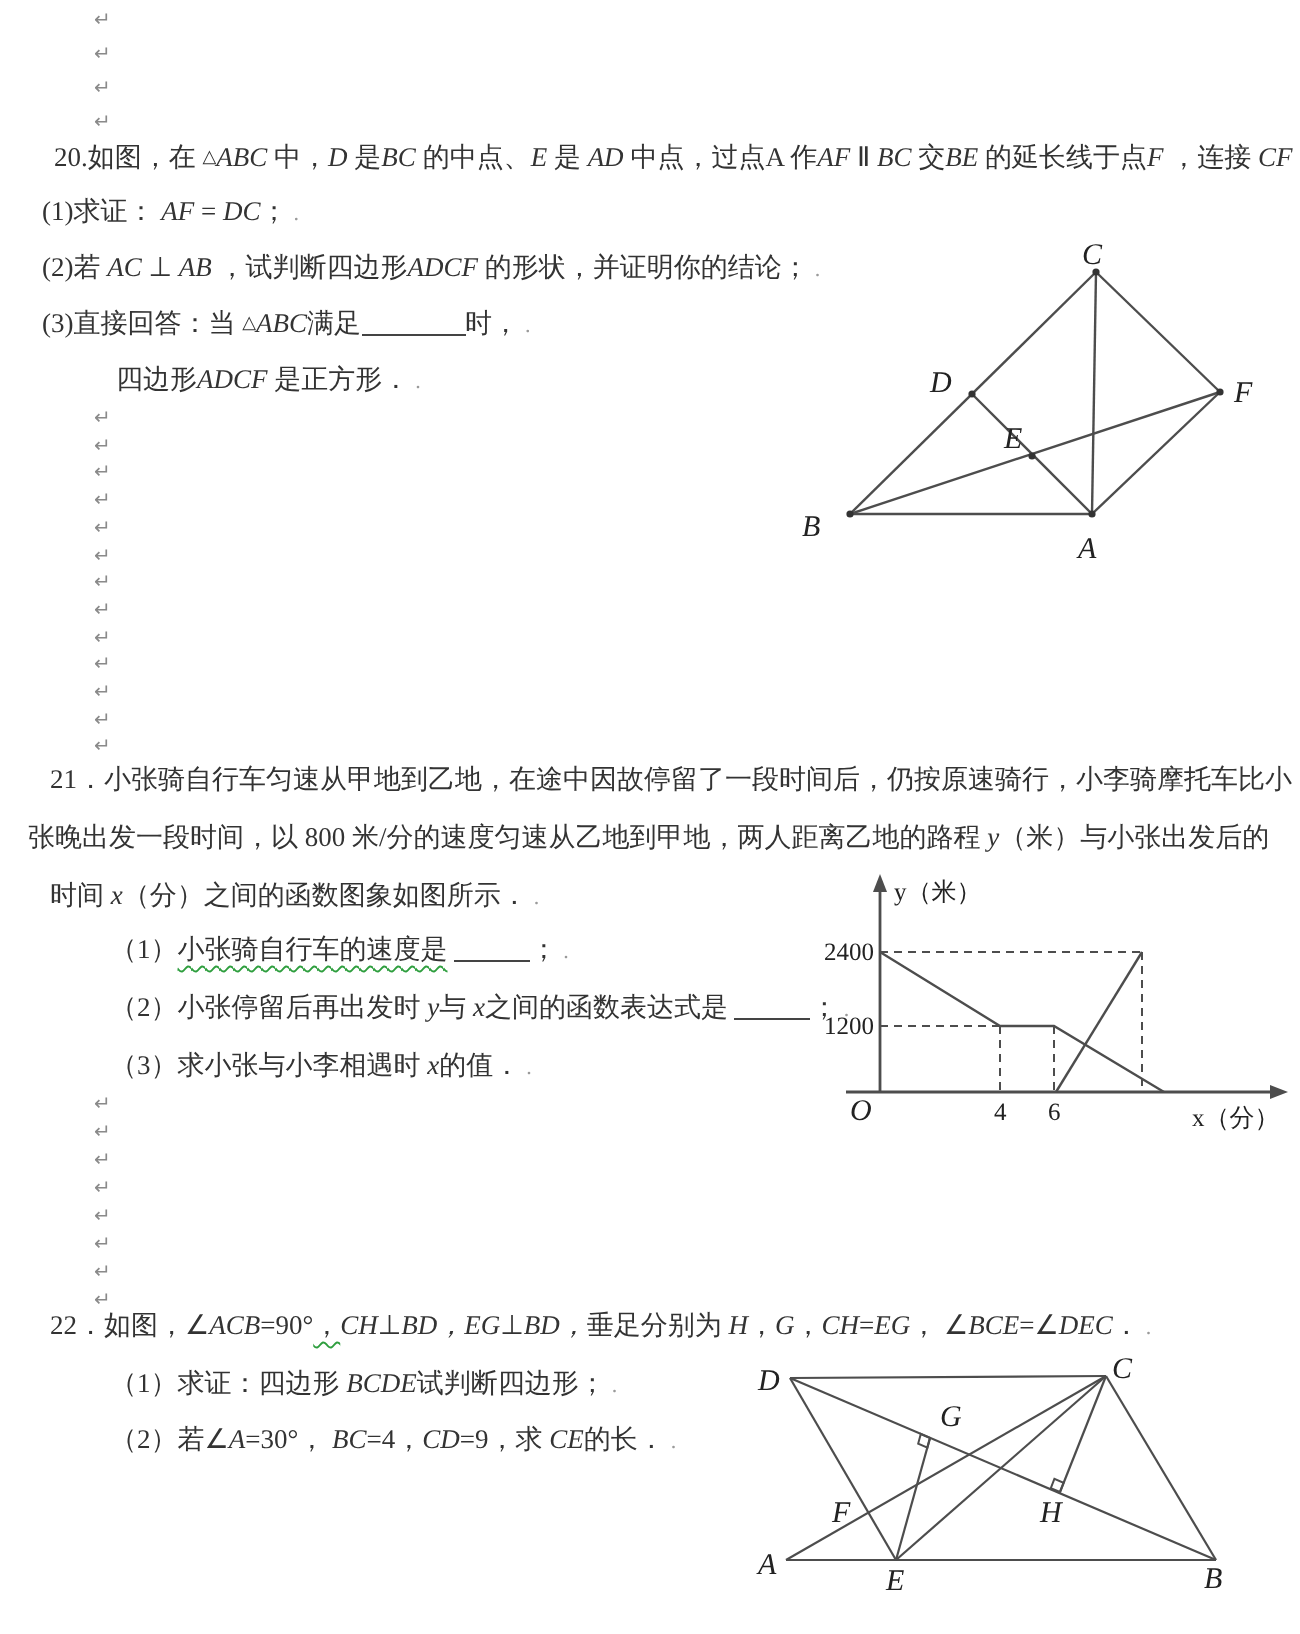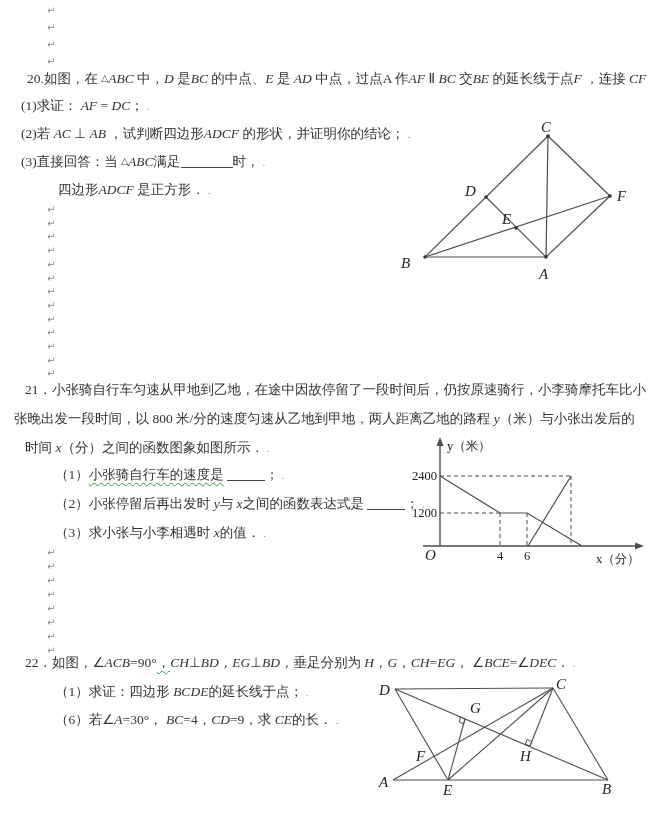--- a/index.html
+++ b/index.html
@@ -120,22 +120,22 @@
   <text class="up" x="44" y="14" font-style="italic">y（米）</text>
   <text class="up" x="193" y="127" font-style="italic">x（分）</text>
   <text class="up" x="34" y="44" text-anchor="end">2400</text>
   <text class="up" x="34" y="81" text-anchor="end">1200</text>
   <text x="22" y="124">O</text>
   <text class="up" x="94" y="124">4</text>
   <text class="up" x="121" y="124">6</text>
 </svg>
 
 <div class="ln eol" style="left:25px;top:655px"><span>22．如图，∠</span><span class="var">ACB</span><span>=90°</span><span class="gw">，</span><span class="var rw">CH⊥BD，EG⊥BD，</span><span class="rw">垂足分别为</span><span> </span><span class="var">H</span><span>，</span><span class="var">G</span><span>，</span><span class="var">CH</span><span>=</span><span class="var">EG</span><span>， ∠</span><span class="var">BCE</span><span>=∠</span><span class="var">DEC</span><span>．</span></div>
-<div class="ln eol" style="left:55px;top:684px"><span>（1）求证：四边形 </span><span class="var">BCDE</span><span>的延长线于点；</span></div>
-<div class="ln eol" style="left:55px;top:712px"><span>（6）若∠</span><span class="var">A</span><span>=30°， </span><span class="var">BC</span><span>=4，</span><span class="var">CD</span><span>=9，求 </span><span class="var">CE</span><span>的长．</span></div>
+<div class="ln eol" style="left:55px;top:684px"><span>（1）求证：四边形 </span><span class="var">BCDE</span><span>试判断四边形；</span></div>
+<div class="ln eol" style="left:55px;top:712px"><span>（2）若∠</span><span class="var">A</span><span>=30°， </span><span class="var">BC</span><span>=4，</span><span class="var">CD</span><span>=9，求 </span><span class="var">CE</span><span>的长．</span></div>
 
 <svg class="fig" style="left:373px;top:673px" width="267" height="130" viewBox="0 0 267 130">
   <g stroke-width="1.1">
     <line x1="22" y1="16" x2="180" y2="15"></line>
     <line x1="20" y1="107" x2="235" y2="107"></line>
     <line x1="22" y1="16" x2="235" y2="107"></line>
     <line x1="22" y1="16" x2="75" y2="107"></line>
     <line x1="20" y1="107" x2="180" y2="15"></line>
     <line x1="75" y1="107" x2="180" y2="15"></line>
     <line x1="75" y1="107" x2="92" y2="46"></line>

